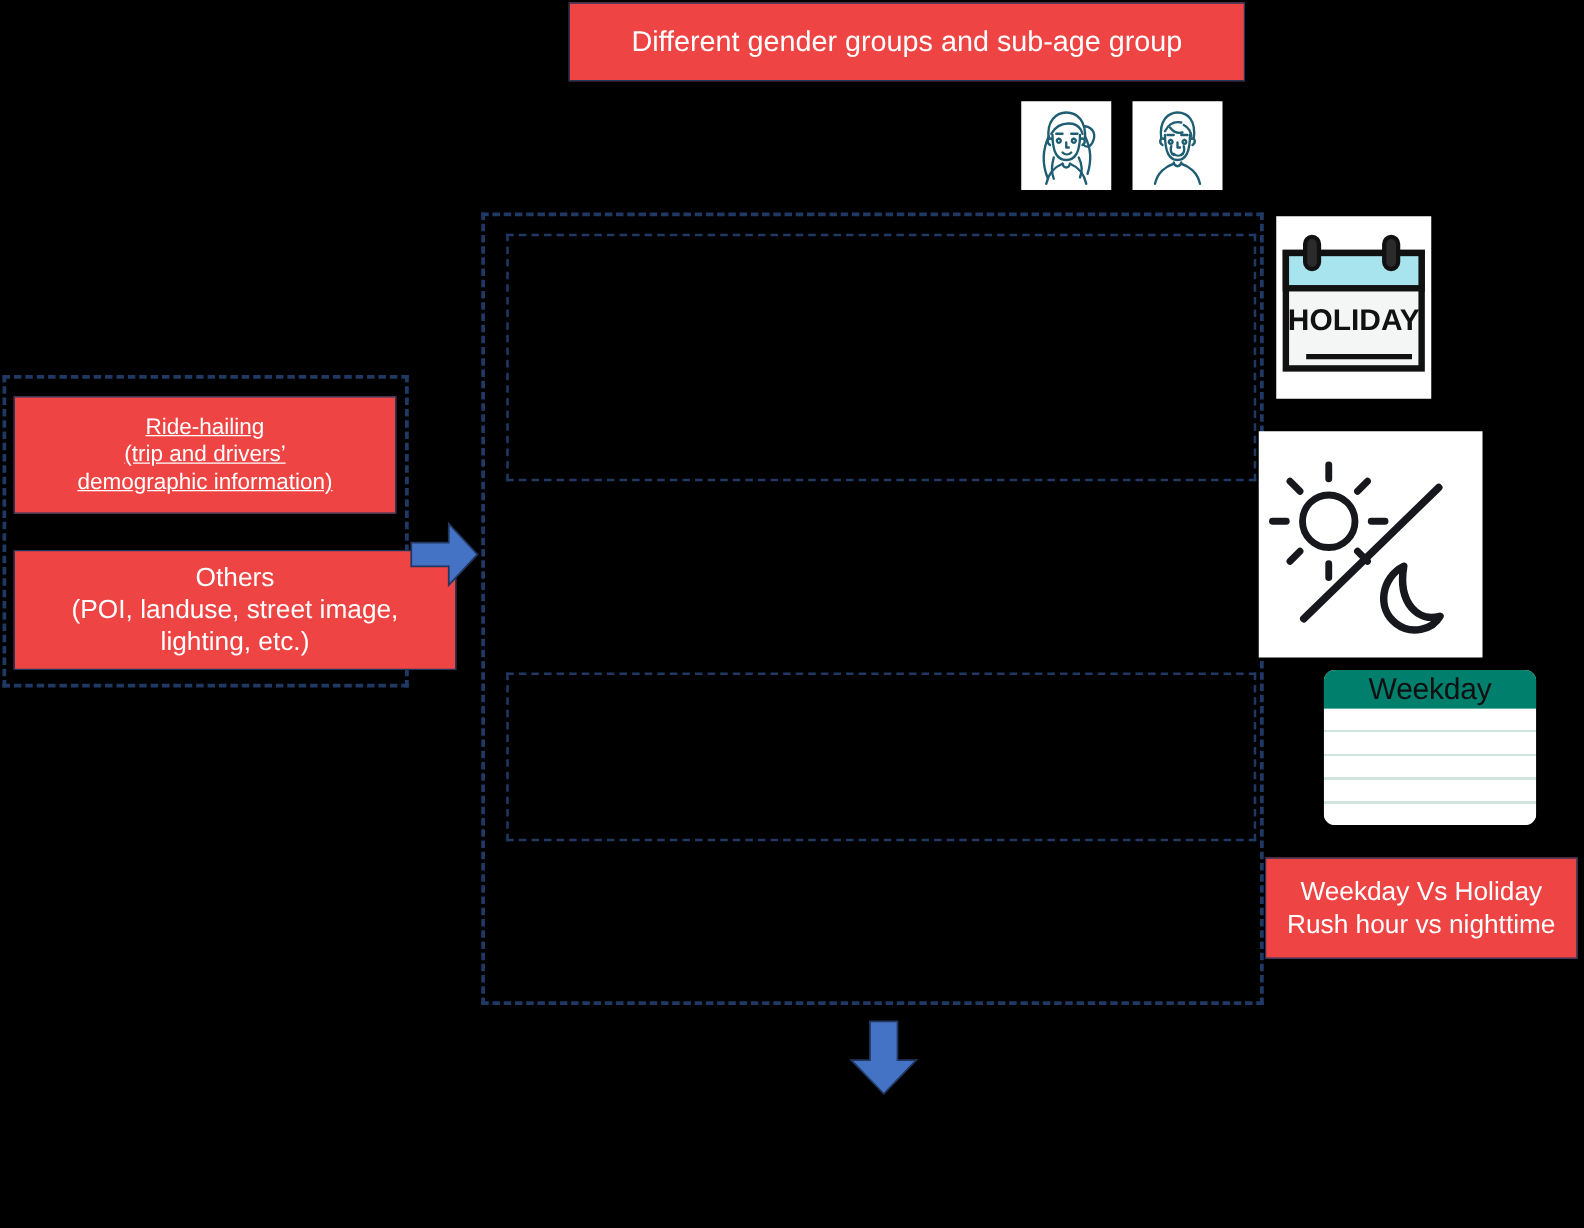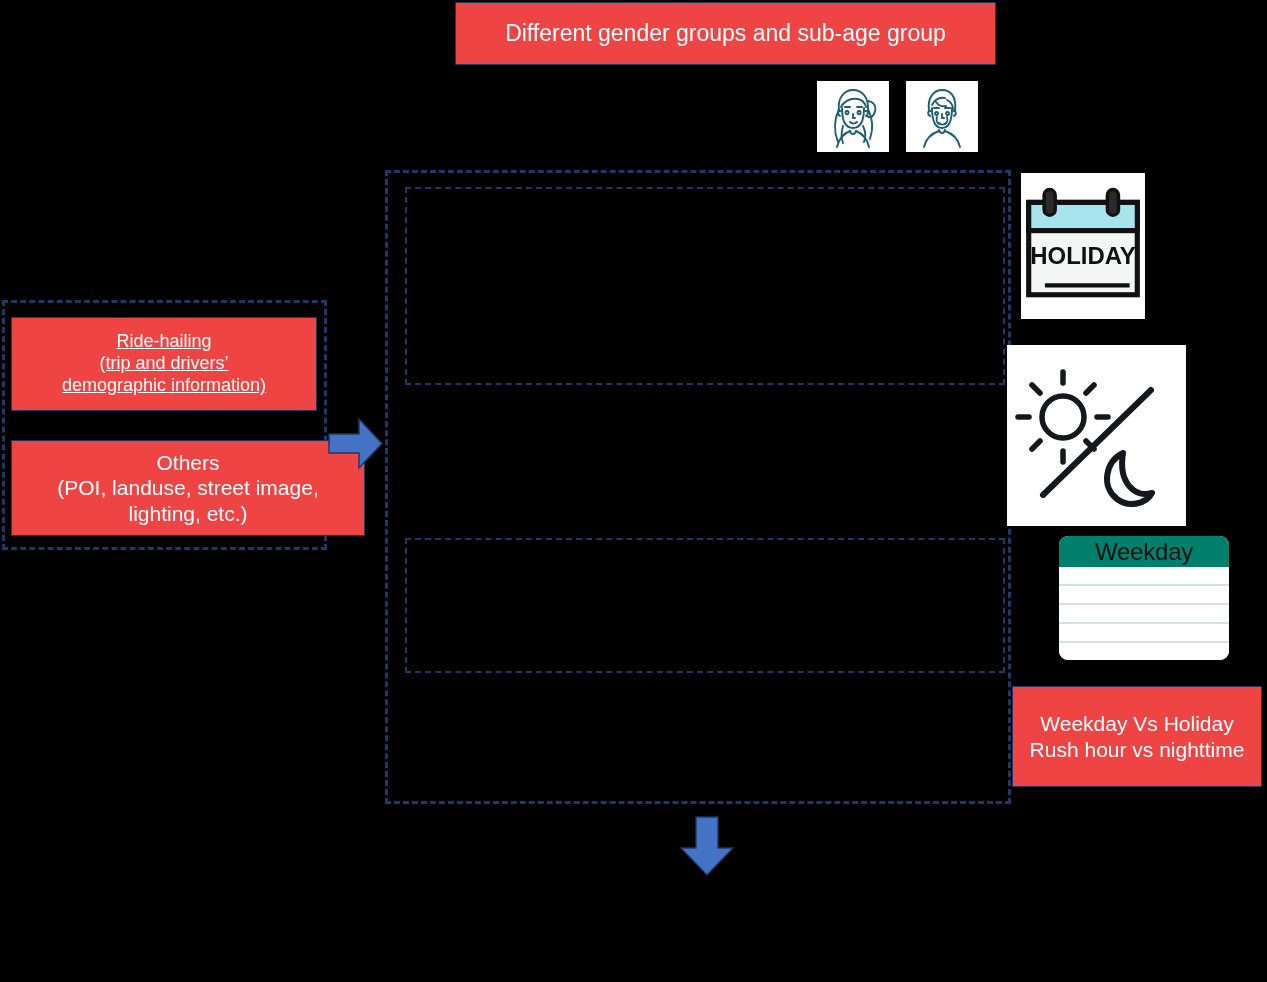--- a/index.html
+++ b/index.html
@@ -56,21 +56,21 @@
     top: 440px;
     width: 354px;
     height: 96px;
     font-size: 21px;
   }
 
   #temporal-box {
     left: 1012px;
     top: 686px;
     width: 250px;
-    height: 101px;
+    height: 81px;
     font-size: 21px;
   }
 
   
   .dashed-frame {
     position: absolute;
     border: 3px dashed #1F3864;
     box-sizing: border-box;
     background: transparent;
   }

